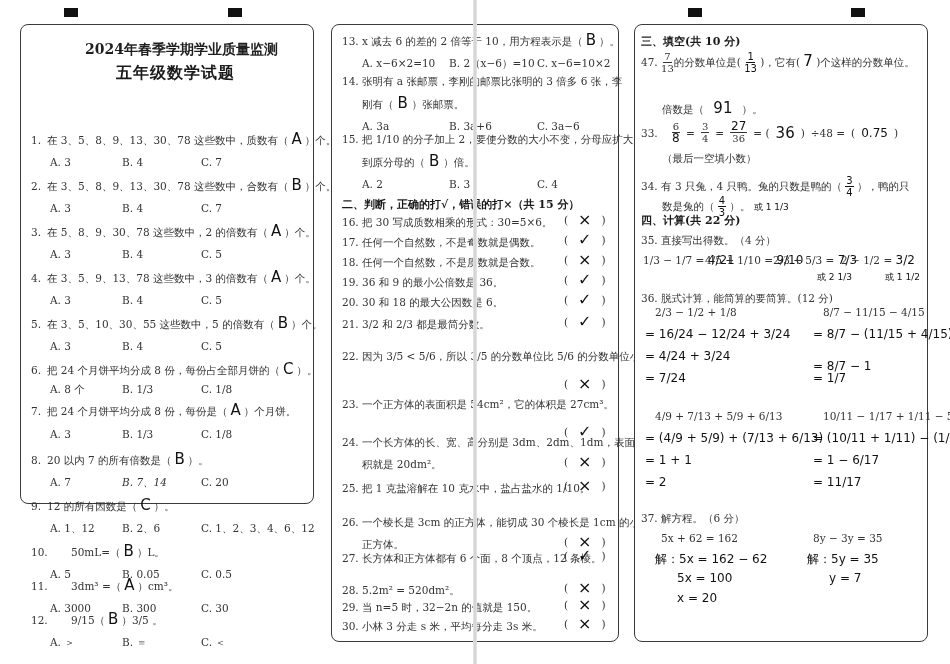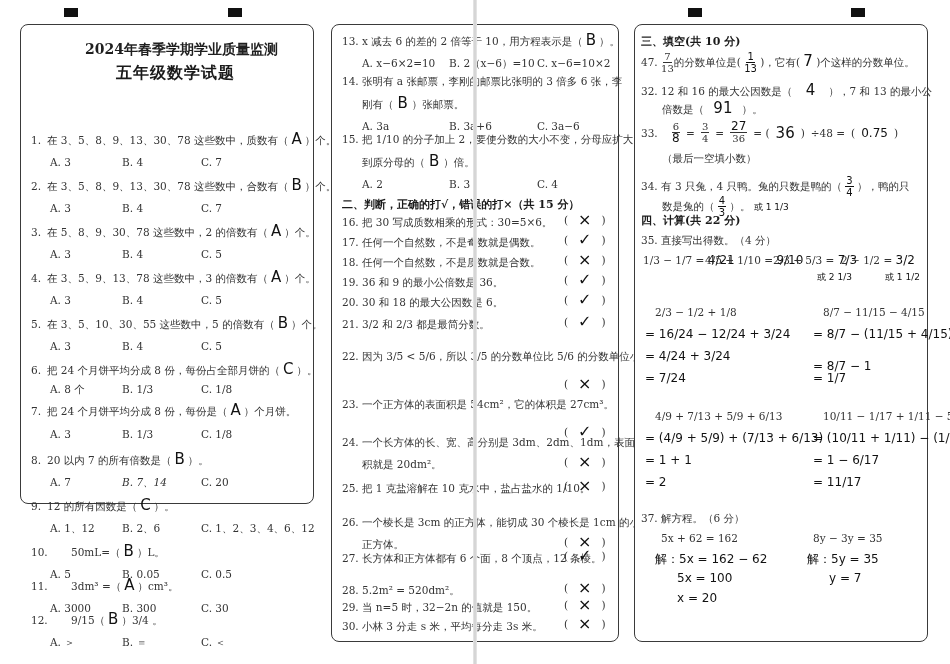--- a/index.html
+++ b/index.html
@@ -74,21 +74,21 @@
       <div class="abs t" style="left:101px; top:496px;">B. 2、6</div>
       <div class="abs t" style="left:180px; top:496px;">C. 1、2、3、4、6、12</div>
       <div class="abs t" style="left:10px; top:519px;"><span style="display:inline-block;width:40px">10.</span><span>50mL=（</span><span class="hand" style="padding:0 3px;">B</span><span>）L。</span></div>
       <div class="abs t" style="left:29px; top:542px;">A. 5</div>
       <div class="abs t" style="left:101px; top:542px;">B. 0.05</div>
       <div class="abs t" style="left:180px; top:542px;">C. 0.5</div>
       <div class="abs t" style="left:10px; top:553px;"><span style="display:inline-block;width:40px">11.</span><span>3dm³ =（</span><span class="hand" style="padding:0 3px;">A</span><span>）cm³。</span></div>
       <div class="abs t" style="left:29px; top:576px;">A. 3000</div>
       <div class="abs t" style="left:101px; top:576px;">B. 300</div>
       <div class="abs t" style="left:180px; top:576px;">C. 30</div>
-      <div class="abs t" style="left:10px; top:587px;"><span style="display:inline-block;width:40px">12.</span><span>9/15（</span><span class="hand" style="padding:0 3px;">B</span><span>）3/4 。</span></div>
+      <div class="abs t" style="left:10px; top:587px;"><span style="display:inline-block;width:40px">12.</span><span>9/15（</span><span class="hand" style="padding:0 3px;">B</span><span>）3/5 。</span></div>
       <div class="abs t" style="left:29px; top:610px;">A. ＞</div>
       <div class="abs t" style="left:101px; top:610px;">B. ＝</div>
       <div class="abs t" style="left:180px; top:610px;">C. ＜</div>
     </div>
 </div>
 
 <div class="panel" id="p2">
   <div id="s1b">
       <div class="abs t" style="left:10px; top:8px;"><span style="display:inline-block;width:20px">13.</span><span>x 减去 6 的差的 2 倍等于 10，用方程表示是（</span><span class="hand" style="padding:0 3px;">B</span><span>）。</span></div>
       <div class="abs t" style="left:30px; top:31px;">A. x−6×2=10</div>
@@ -215,26 +215,20 @@
       </span><span>的分数单位是(</span>
     <span class="frac h">
         <span class="n">1</span>
         <span>13</span>
       </span>
     <span>)，它有(</span>
     <span class="hand">7</span>
     <span>)个这样的分数单位。</span>
   </div>
 
-  <div class="abs t" style="left:6px; top:58px;">
-    <span>32.</span>
-    <span>12 和 16 的最大公因数是（</span>
-    <span class="hand" style="padding:0 10px;">4</span>
-    <span>），7 和 13 的最小公</span>
-  </div>
   <div class="abs t" style="left:27px; top:76px;">
     <span>倍数是（</span>
     <span class="hand" style="padding:0 6px;">91</span>
     <span>）。</span>
   </div>
 
   <div class="abs t" style="left:6px; top:96px; display:flex; align-items:center; gap:6px;">
     <span>33.</span>
     <span class="frac" style="margin-left:8px;">
         <span class="n">6</span>
@@ -283,20 +277,21 @@
   <div class="abs t" style="left:6px; top:208px;">35.  直接写出得数。（4 分）</div>
   <div id="q35">
       <div class="abs t" style="left:8px; top:228px;"><span>1/3 − 1/7 = </span><span class="hand-s">4/21</span></div>
       <div class="abs t" style="left:70px; top:228px;"><span>4/5 + 1/10 = </span><span class="hand-s">9/10</span></div>
       <div class="abs t" style="left:138px; top:228px;"><span>2/3 + 5/3 = </span><span class="hand-s">7/3</span></div>
       <div class="abs hand-s" style="left:182px; top:246px; font-size:9px;">或 2 1/3</div>
       <div class="abs t" style="left:206px; top:228px;"><span>2 − 1/2 = </span><span class="hand-s">3/2</span></div>
       <div class="abs hand-s" style="left:250px; top:246px; font-size:9px;">或 1 1/2</div>
     </div>
 
+  <div class="abs t" style="left:6px; top:266px;">36. 脱式计算，能简算的要简算。(12 分)</div>
   <div id="q36">
       <div class="abs t" style="left:20px; top:280px;">2/3 − 1/2 + 1/8</div>
       <div class="abs hand-s" style="left:10px; top:302px;">= 16/24 − 12/24 + 3/24</div>
       <div class="abs hand-s" style="left:10px; top:324px;">= 4/24 + 3/24</div>
       <div class="abs hand-s" style="left:10px; top:346px;">= 7/24</div>
       <div class="abs t" style="left:188px; top:280px;">8/7 − 11/15 − 4/15</div>
       <div class="abs hand-s" style="left:178px; top:302px;">= 8/7 − (11/15 + 4/15)</div>
       <div class="abs hand-s" style="left:178px; top:334px;">= 8/7 − 1</div>
       <div class="abs hand-s" style="left:178px; top:346px;">= 1/7</div>
       <div class="abs t" style="left:20px; top:384px;">4/9 + 7/13 + 5/9 + 6/13</div>

